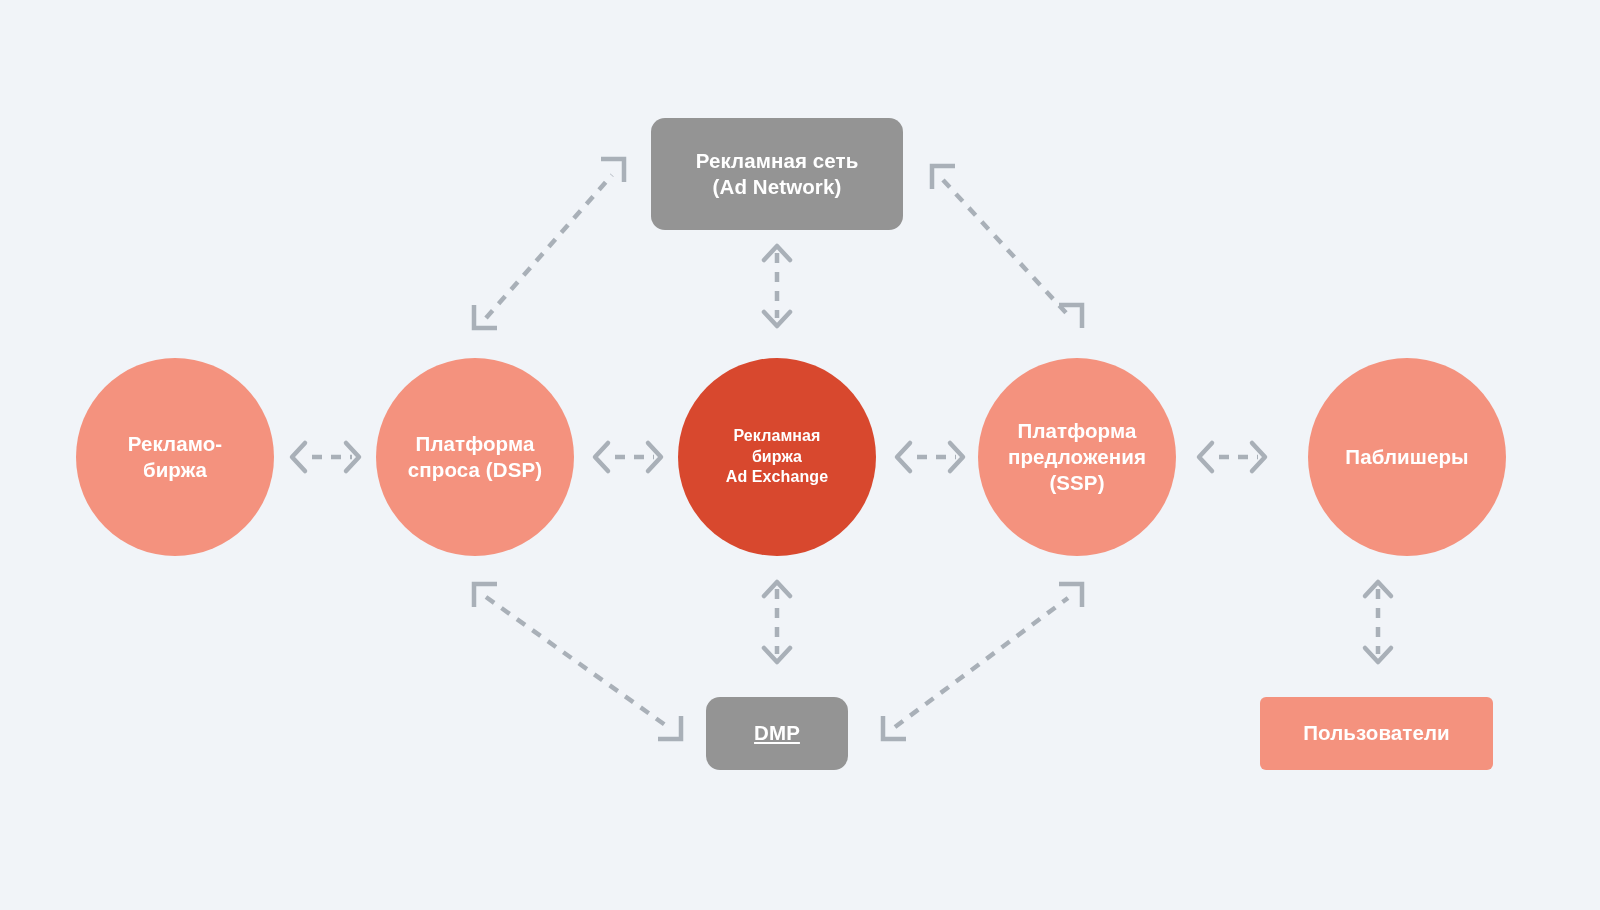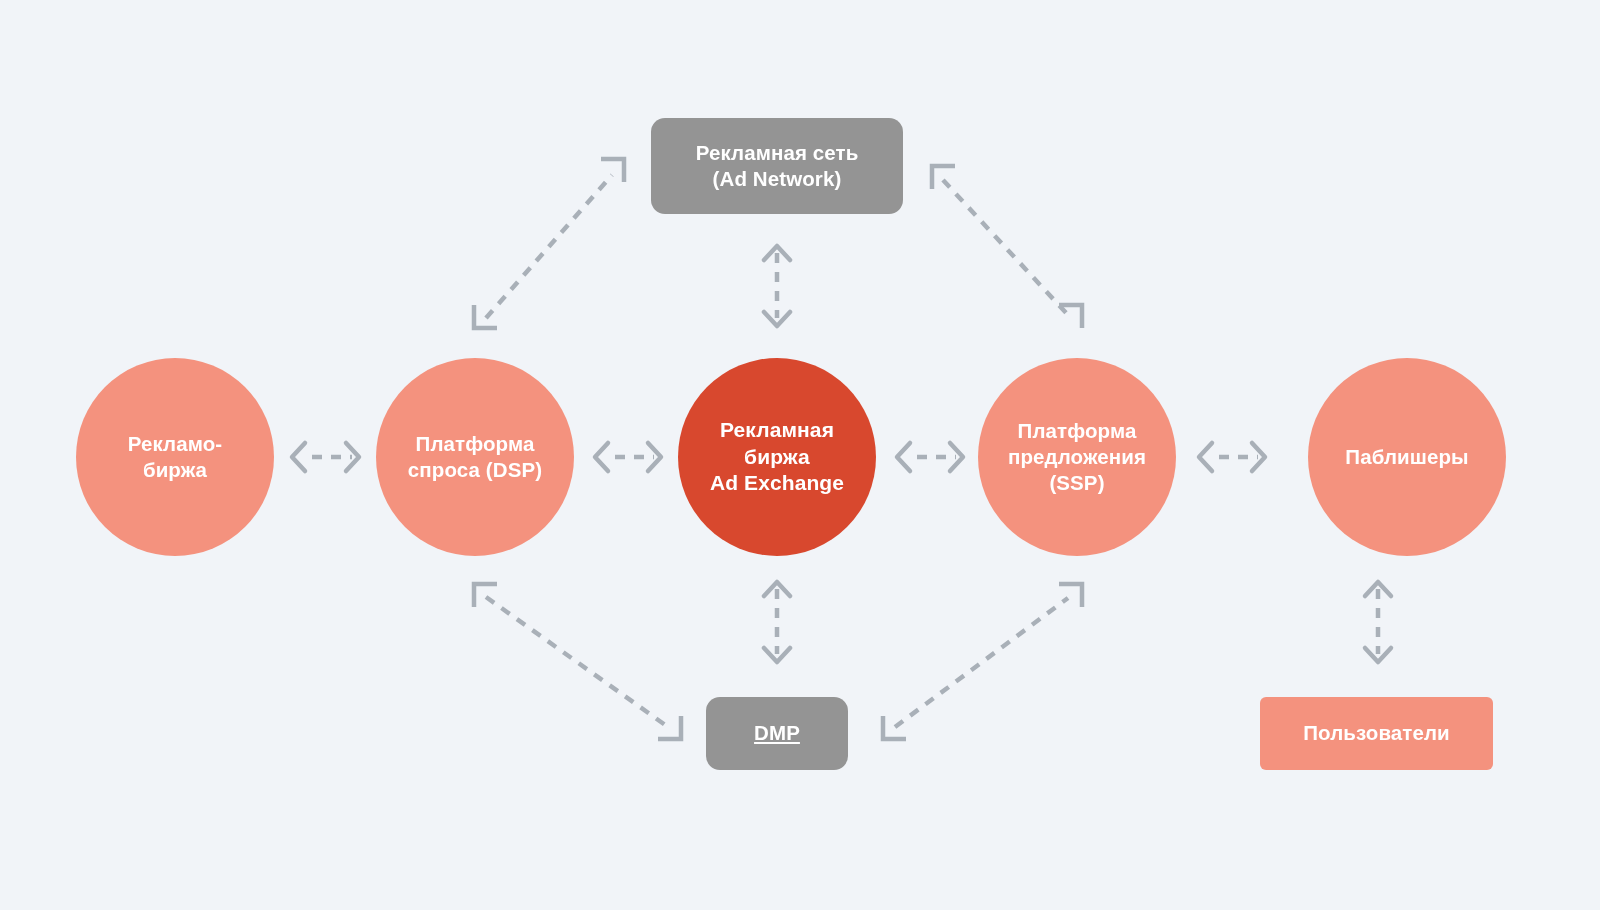--- a/index.html
+++ b/index.html
@@ -46,41 +46,41 @@
   }
 
   
   .node.circle {
     border-radius: 50%;
     background: #F4927E;
     font-size: 20.5px;
   }
   .node.circle.center {
     background: #D8482E;
-    font-size: 21px;
+    font-size: 16px;
   }
 
   
   .node.box {
     border-radius: 14px;
     background: #949494;
     font-size: 20.5px;
   }
   .node.box.salmon {
     background: #F4927E;
     border-radius: 6px;
   }
 
   
   #node-advertiser   { left: 76px;   top: 358px; width: 198px; height: 198px; }
   #node-dsp          { left: 376px;  top: 358px; width: 198px; height: 198px; }
   #node-exchange     { left: 678px;  top: 358px; width: 198px; height: 198px; }
   #node-ssp          { left: 978px;  top: 358px; width: 198px; height: 198px; }
   #node-publishers   { left: 1308px; top: 358px; width: 198px; height: 198px; }
-  #node-adnetwork    { left: 651px;  top: 118px; width: 252px; height: 96px; }
+  #node-adnetwork    { left: 651px;  top: 118px; width: 252px; height: 112px; }
   #node-dmp          { left: 706px;  top: 697px; width: 142px; height: 73px; text-decoration: underline; }
   #node-users        { left: 1260px; top: 697px; width: 233px; height: 73px; }
 </style>
 </head>
 <body>
 
 <div id="diagram-root">
 
   <svg id="connector-layer" viewBox="0 0 1600 910" width="1600" height="910" aria-hidden="true">
 

